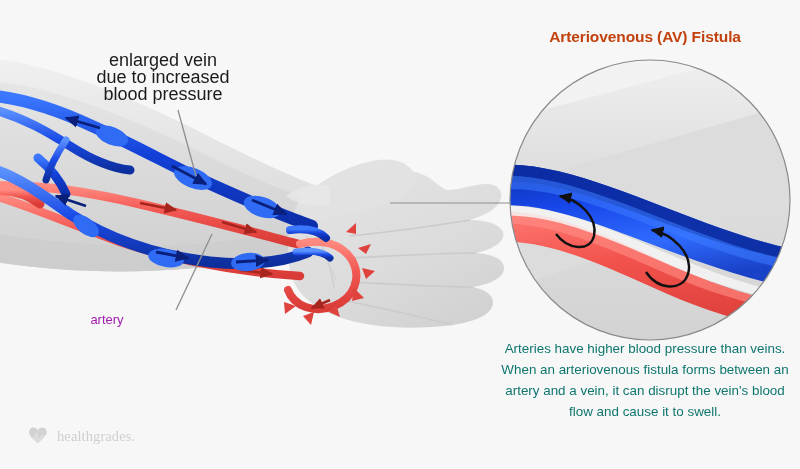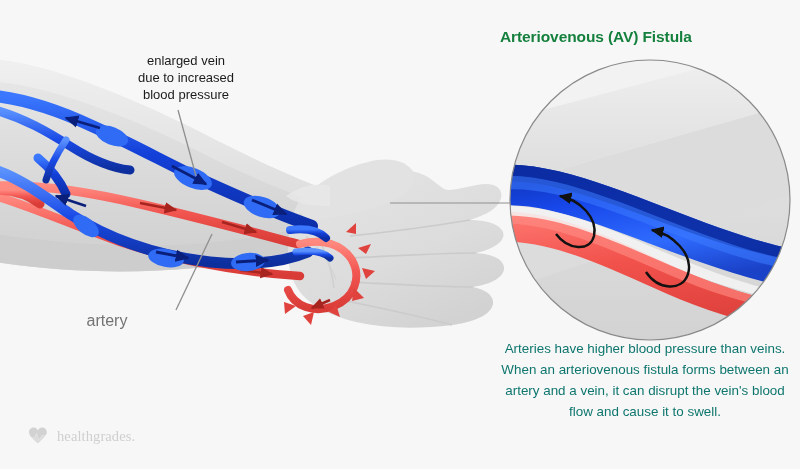--- a/index.html
+++ b/index.html
@@ -24,42 +24,42 @@
   }
   .txt {
     position: absolute;
     margin: 0;
     white-space: pre;
   }
   #inset-title {
     left: 500px;
     top: 28px;
     width: 290px;
-    text-align: left;
+    text-align: center;
     font-size: 15.5px;
     font-weight: bold;
-    color: #15803d;
+    color: #c2410c;
     letter-spacing: -0.1px;
   }
   #label-vein {
-    left: 96px;
+    left: 73px;
     top: 52px;
     width: 180px;
     text-align: center;
-    font-size: 13px;
+    font-size: 18px;
     line-height: 17px;
     color: #1b1b1b;
   }
   #label-artery {
     left: 62px;
     top: 312px;
     width: 90px;
     text-align: center;
-    font-size: 16px;
-    color: #737373;
+    font-size: 13px;
+    color: #a21caf;
   }
   #caption {
     left: 495px;
     top: 338px;
     width: 300px;
     text-align: center;
     font-size: 13.4px;
     line-height: 21px;
     color: #0f766e;
     white-space: normal;

